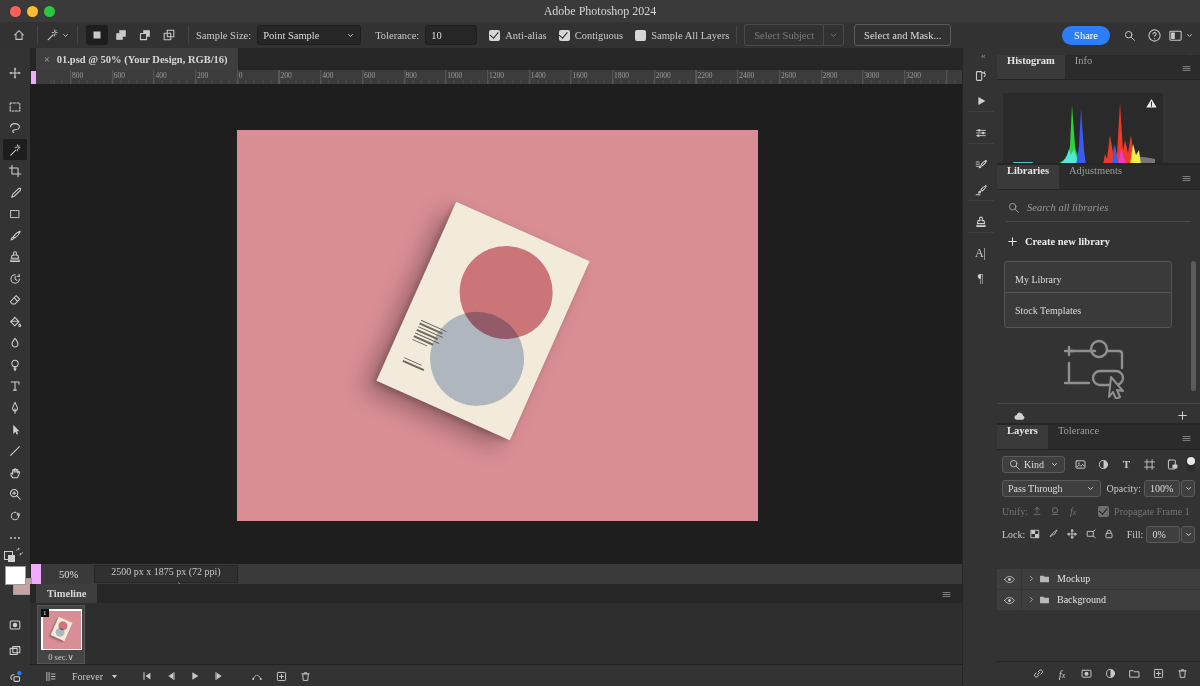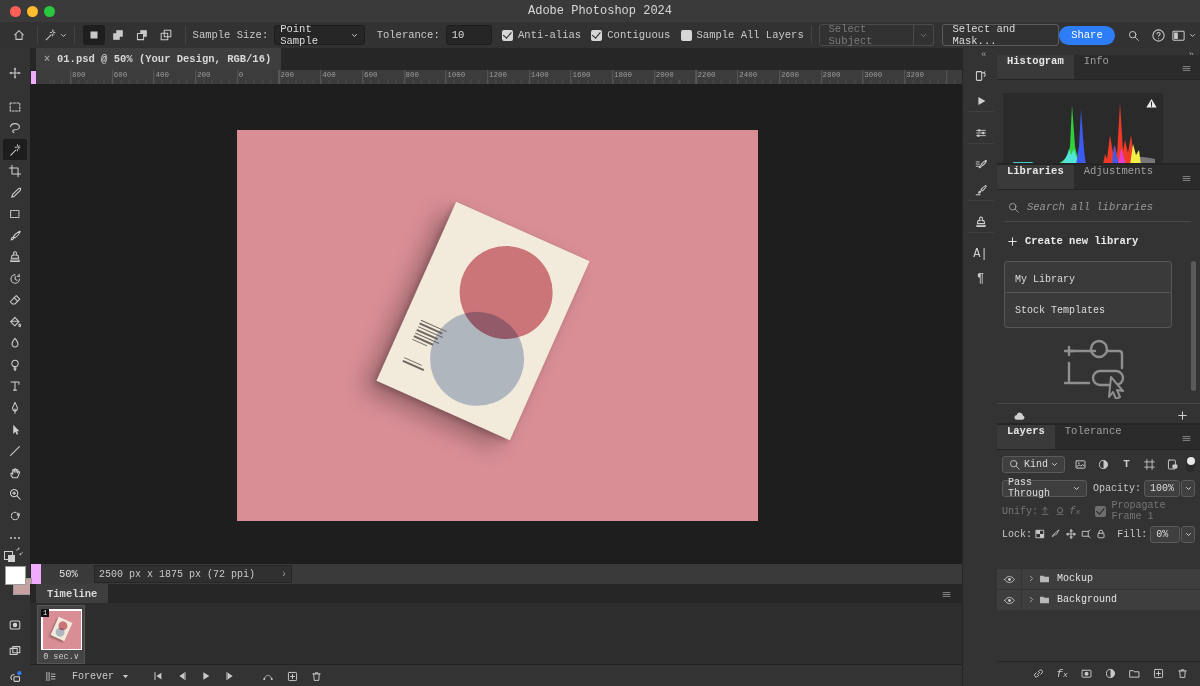--- a/index.html
+++ b/index.html
@@ -1,17 +1,17 @@
 <!DOCTYPE html>
 <html><head>
 <meta charset="utf-8">
 <style>
   html,body{margin:0;padding:0;background:#1a1a1a;}
   .stage{position:relative;width:1200px;height:686px;background:#f0abfc;overflow:hidden;
-         font-family:Liberation Mono, monospace;color:#d6d6d6;-webkit-font-smoothing:antialiased;}
+         font-family:Liberation Serif, serif;color:#d6d6d6;-webkit-font-smoothing:antialiased;}
   .abs{position:absolute;}
   .row{display:flex;align-items:center;}
   
   .titlebar{left:0;top:0;width:1200px;height:22px;background:#3a3a3a;border-bottom:1px solid #262626;}
   .tl{position:absolute;top:6px;width:11px;height:11px;border-radius:50%;}
   .title{position:absolute;top:4px;width:100%;text-align:center;font-size:12px;color:#d8d8d8;}
   
   .optbar{left:0;top:22px;width:1200px;height:26px;background:#323232;border-bottom:1px solid #1f1f1f;display:flex;align-items:center;}
   .optbar .sep{width:1px;height:18px;background:#444;margin:0 7px;}
   .obtn{display:flex;align-items:center;justify-content:center;height:20px;min-width:22px;border-radius:3px;color:#c9c9c9;}
@@ -43,21 +43,21 @@
   .vruler span{position:absolute;left:2px;font-size:7px;line-height:6.5px;color:#9b9b9b;white-space:pre;text-align:center;width:9px;}
   .rcorner{left:36px;top:70px;width:14px;height:14px;background:#3c3c3c;border-right:1px solid #2a2a2a;border-bottom:1px solid #2a2a2a;}
   .viewport{left:30px;top:84px;width:932px;height:480px;background:#1e1e1e;overflow:hidden;}
   .canvas{position:absolute;left:207px;top:46px;width:521px;height:391px;}
   .paper{position:absolute;left:173px;top:93px;width:146px;height:196px;transform:rotate(24deg);
          box-shadow:-10px 14px 22px rgba(0,0,0,0.28), -2px 3px 6px rgba(0,0,0,0.22);}
   .pcircle{position:absolute;border-radius:50%;mix-blend-mode:multiply;}
   .tline{height:1.4px;margin-bottom:2.1px;background:#6b675f;}
   
   .statusbar{left:41px;top:564px;width:932px;height:20px;background:#3a3a3a;border-bottom:1px solid #262626;display:flex;align-items:center;font-size:10.5px;}
-  .docsize{background:#303030;border:1px solid #262626;height:16px;display:flex;align-items:center;padding:0 4px;font-size:10px;color:#c9c9c9;margin-left:16px;}
+  .docsize{background:#303030;border:1px solid #262626;height:16px;display:flex;align-items:center;padding:0 16px;font-size:10px;color:#c9c9c9;margin-left:16px;flex-direction:column;}
   .tltabbar{left:30px;top:584px;width:932px;height:19px;background:#262626;display:flex;}
   .tltab{background:#3e3e3e;display:flex;align-items:center;padding:0 11px;font-size:10.5px;font-weight:bold;color:#d8d8d8;}
   .tlcontent{left:30px;top:603px;width:932px;height:61px;background:#2e2e2e;}
   .framecell{position:absolute;left:7px;top:2px;width:46px;height:57px;background:#444;border:1px solid #555;}
   .framethumb{position:absolute;left:3px;top:3px;width:38px;height:38px;background:#fff;padding:1.5px;}
   .framenum{position:absolute;left:3px;top:3px;background:#111;color:#eee;font-size:7px;padding:0 2px;z-index:3;}
   .framedelay{position:absolute;left:0;bottom:1px;width:100%;text-align:center;font-size:8.5px;color:#d0d0d0;}
   .tlcontrols{left:30px;top:664px;width:932px;height:22px;background:#333;border-top:1px solid #222;display:flex;align-items:center;color:#c9c9c9;}
   .tbtn{width:24px;height:18px;display:flex;align-items:center;justify-content:center;color:#c9c9c9;}
   

